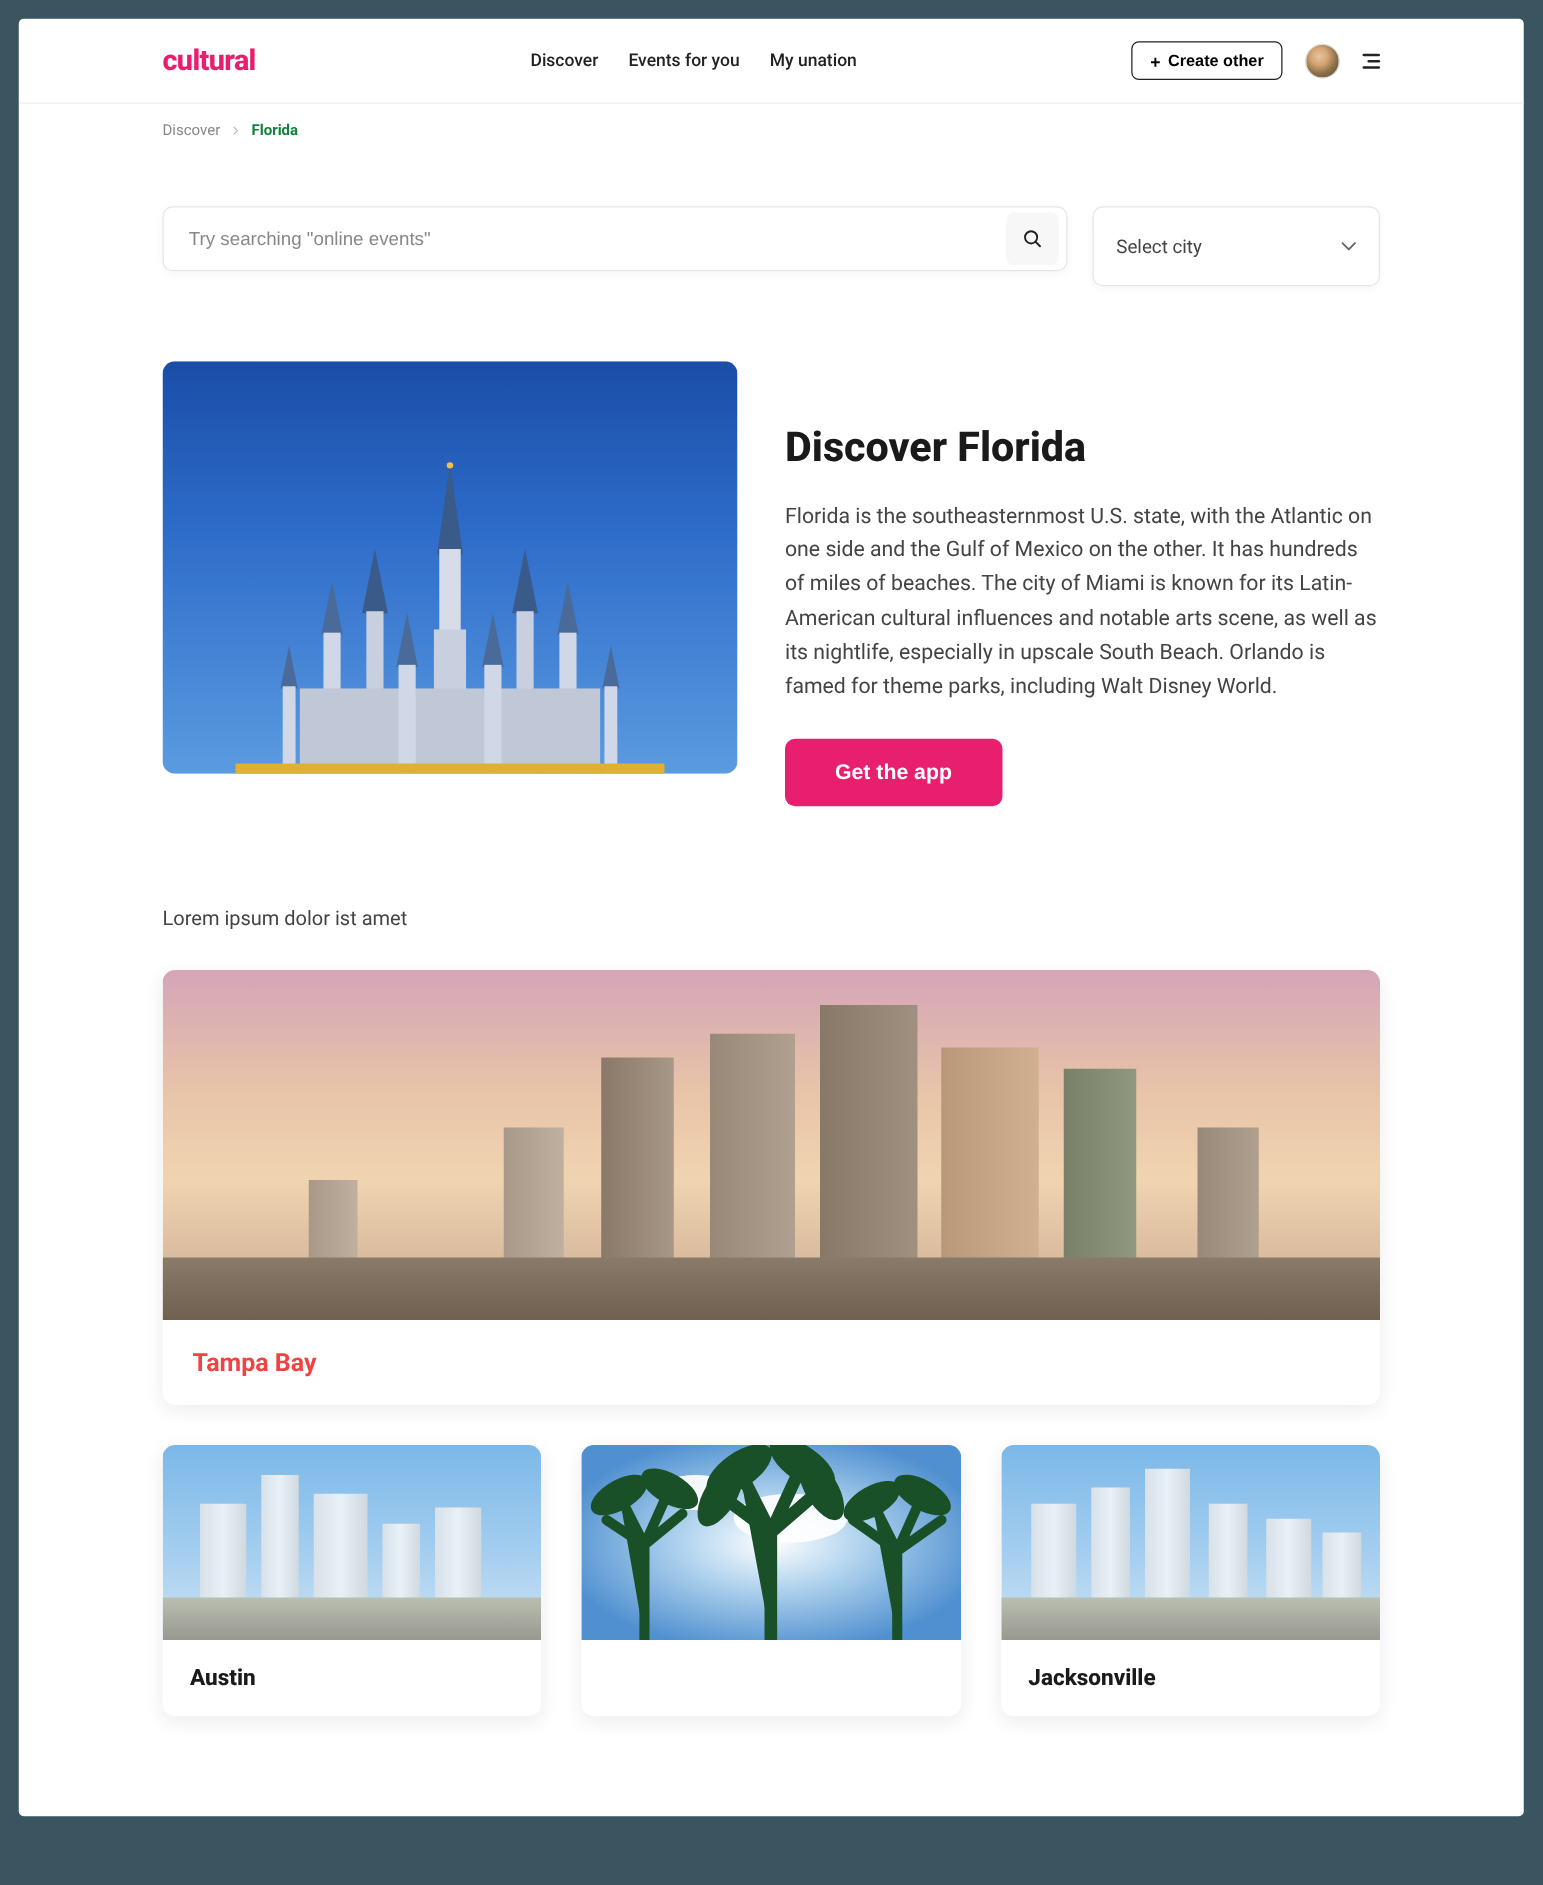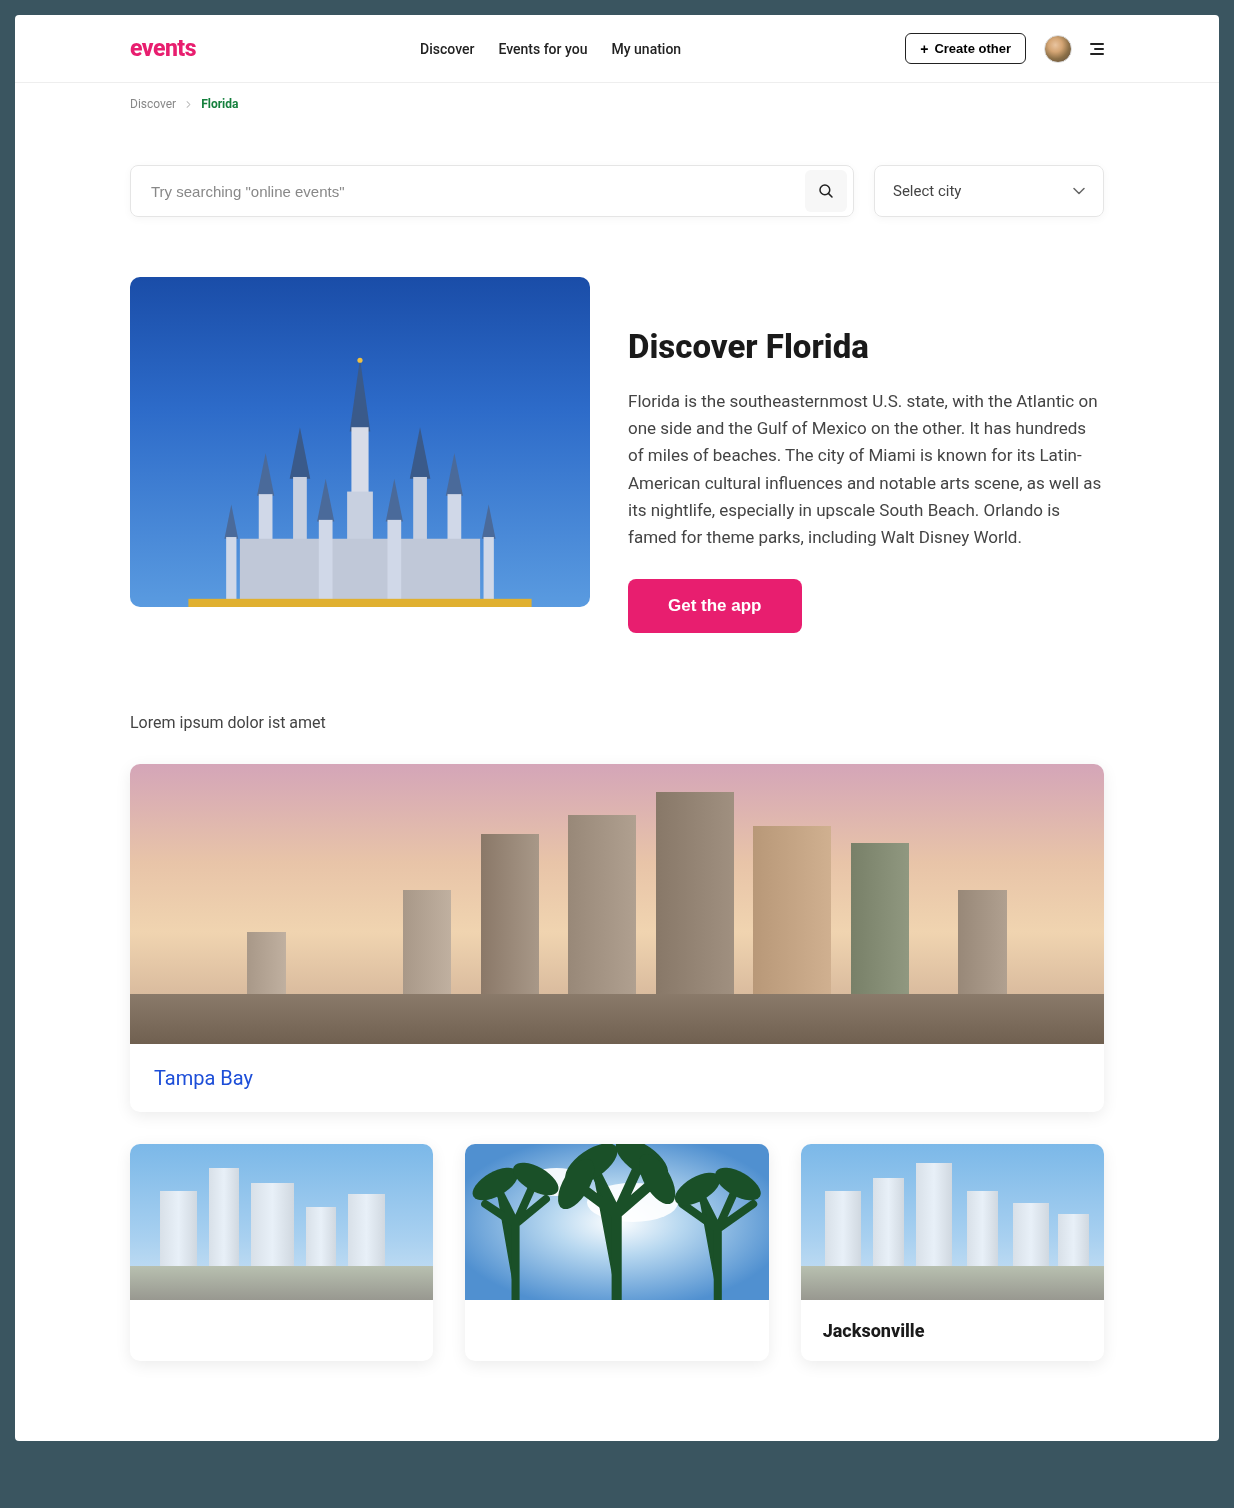--- a/index.html
+++ b/index.html
@@ -146,21 +146,21 @@
     }
     .city-select {
       width: 230px;
       display: flex;
       align-items: center;
       justify-content: space-between;
       border: 1px solid #e5e5e5;
       border-radius: 8px;
       box-shadow: 0 2px 8px rgba(0,0,0,0.04);
       padding: 0 18px;
-      height: 52px;
+      height: 64px;
       cursor: pointer;
       font-size: 15px;
       color: #444;
     }
 
     
     .hero {
       display: flex;
       gap: 38px;
       margin-bottom: 80px;
@@ -237,22 +237,22 @@
     .featured-img {
       height: 280px;
       position: relative;
       overflow: hidden;
     }
     .card-body {
       padding: 22px 24px;
     }
     .card-title {
       font-size: 20px;
-      font-weight: 400;
-      color: #1d4ed8;
+      font-weight: 700;
+      color: #ef4444;
     }
 
     .city-grid {
       display: grid;
       grid-template-columns: repeat(3, 1fr);
       gap: 32px;
     }
     .city-card {
       border-radius: 10px;
       overflow: hidden;
@@ -323,21 +323,21 @@
       border-radius: 50%;
       opacity: 0.9;
     }
   </style>
 </head>
 <body>
 
 <div class="app">
 
   <header class="header">
-    <div class="logo">events</div>
+    <div class="logo">cultural</div>
     <nav class="nav">
       <a href="#">Discover</a>
       <a href="#">Events for you</a>
       <a href="#">My unation</a>
     </nav>
     <div class="header-right">
       <button class="create-event-btn">
         <span class="plus-icon">+</span>
         <span>Create other</span>
       </button>
@@ -443,20 +443,23 @@
     <div class="city-grid">
       <div class="city-card">
         <div class="city-img">
           <div class="sky-blue"></div>
           <div class="small-building sb1"></div>
           <div class="small-building sb2"></div>
           <div class="small-building sb3"></div>
           <div class="small-building sb4"></div>
           <div class="small-building sb5"></div>
           <div class="small-ground"></div>
+        </div>
+        <div class="city-body">
+          <div class="city-title">Austin</div>
         </div>
       </div>
 
       <div class="city-card">
         <div class="city-img">
           <div class="sky-palm"></div>
           <div class="cloud" style="top:25%;left:40%;width:30%;height:25%"></div>
           <div class="cloud" style="top:15%;left:20%;width:20%;height:18%"></div>
           <svg style="position:absolute;inset:0;width:100%;height:100%" viewBox="0 0 300 156" preserveAspectRatio="none">
             <g fill="#1a5028">

